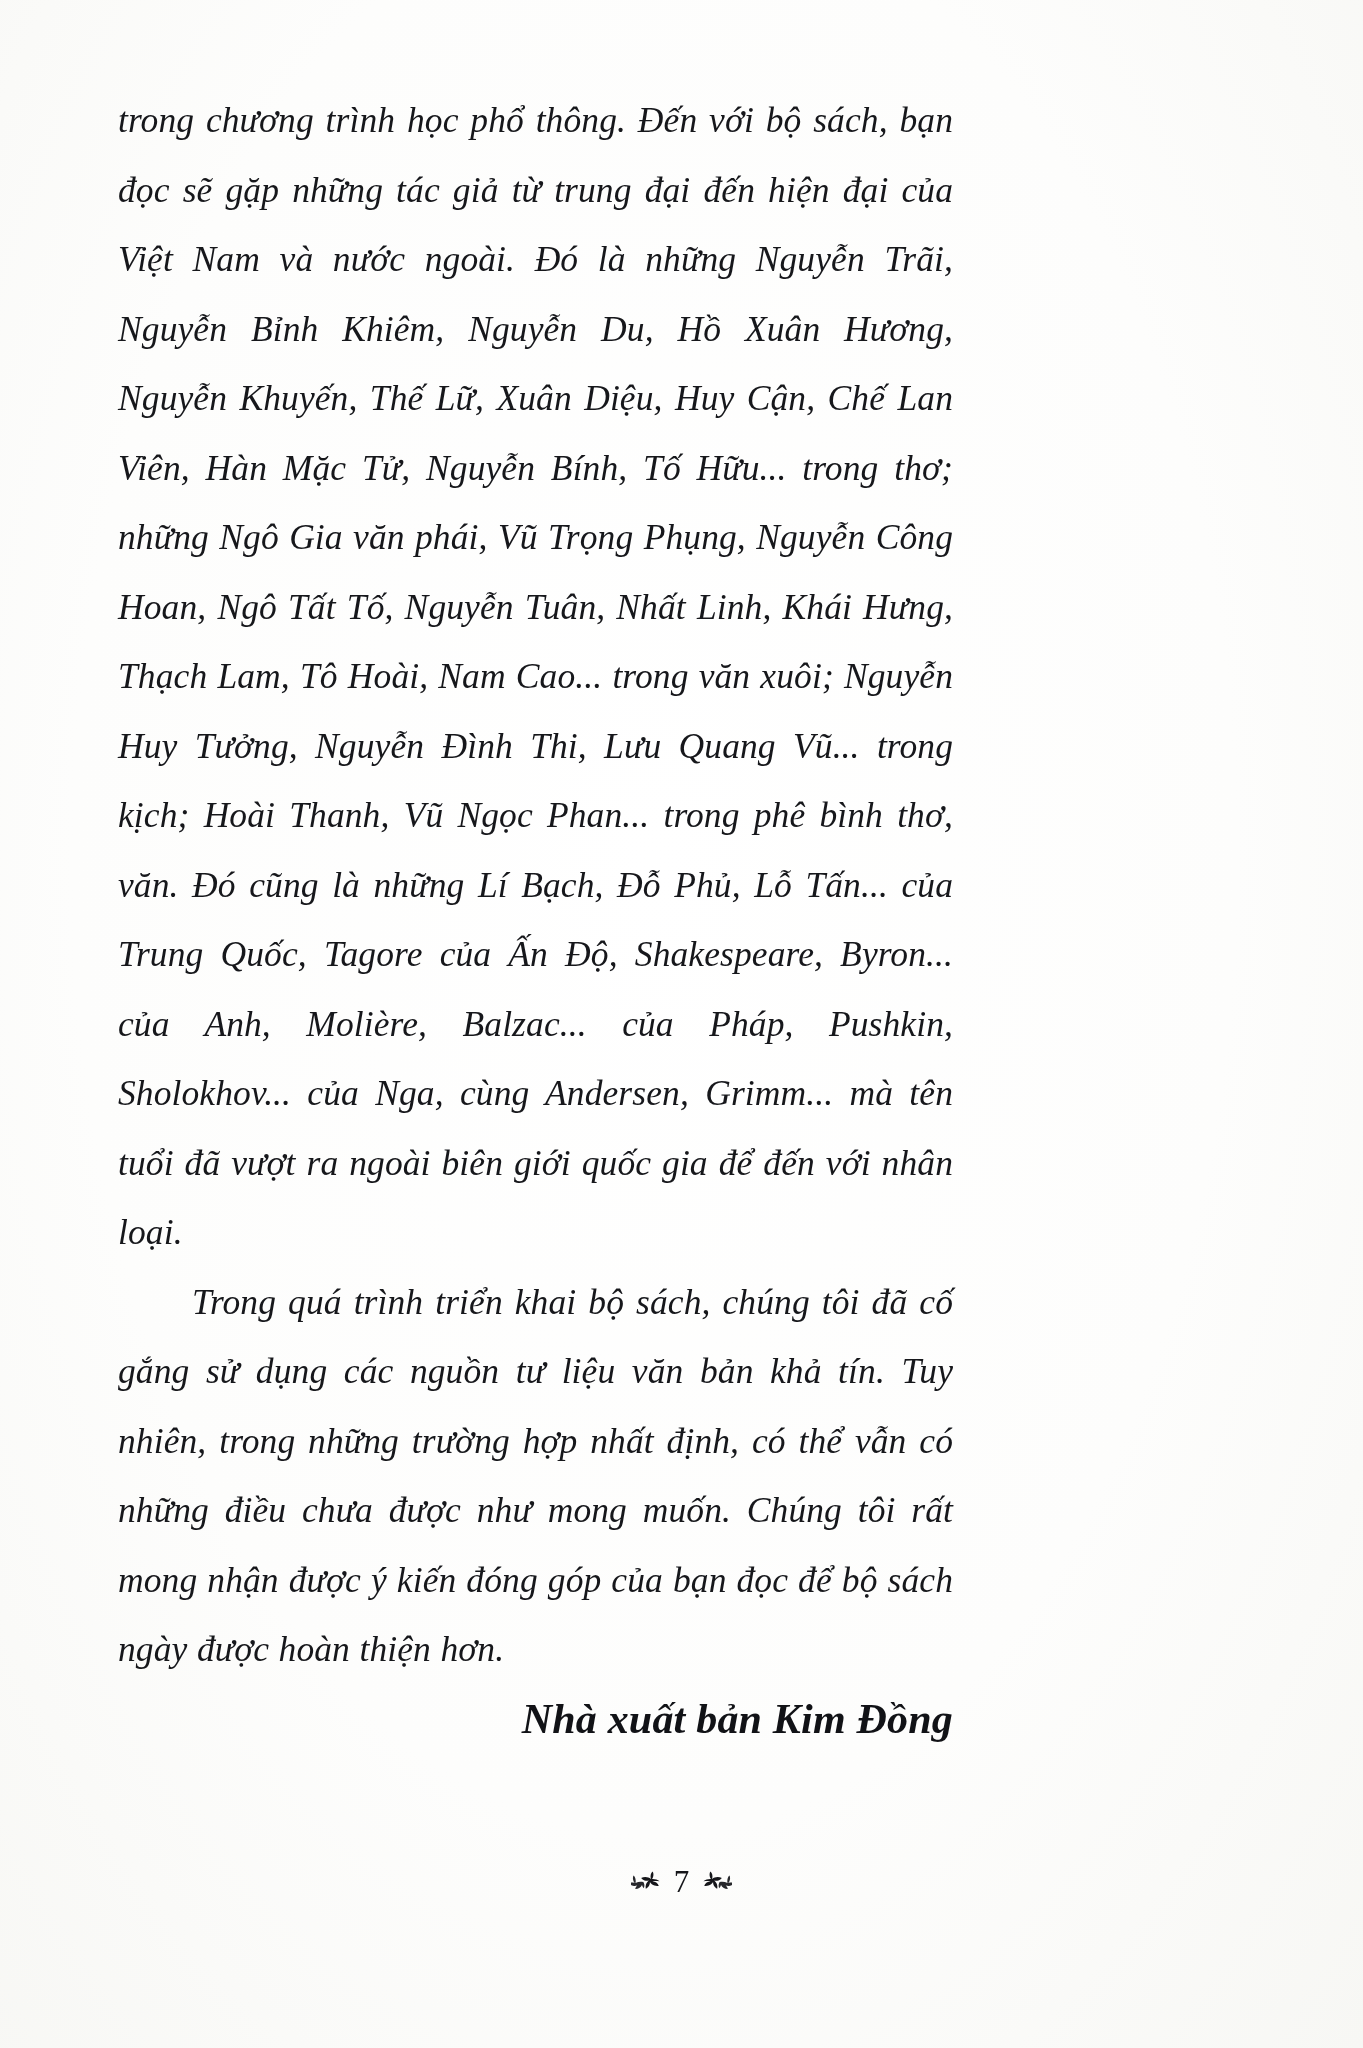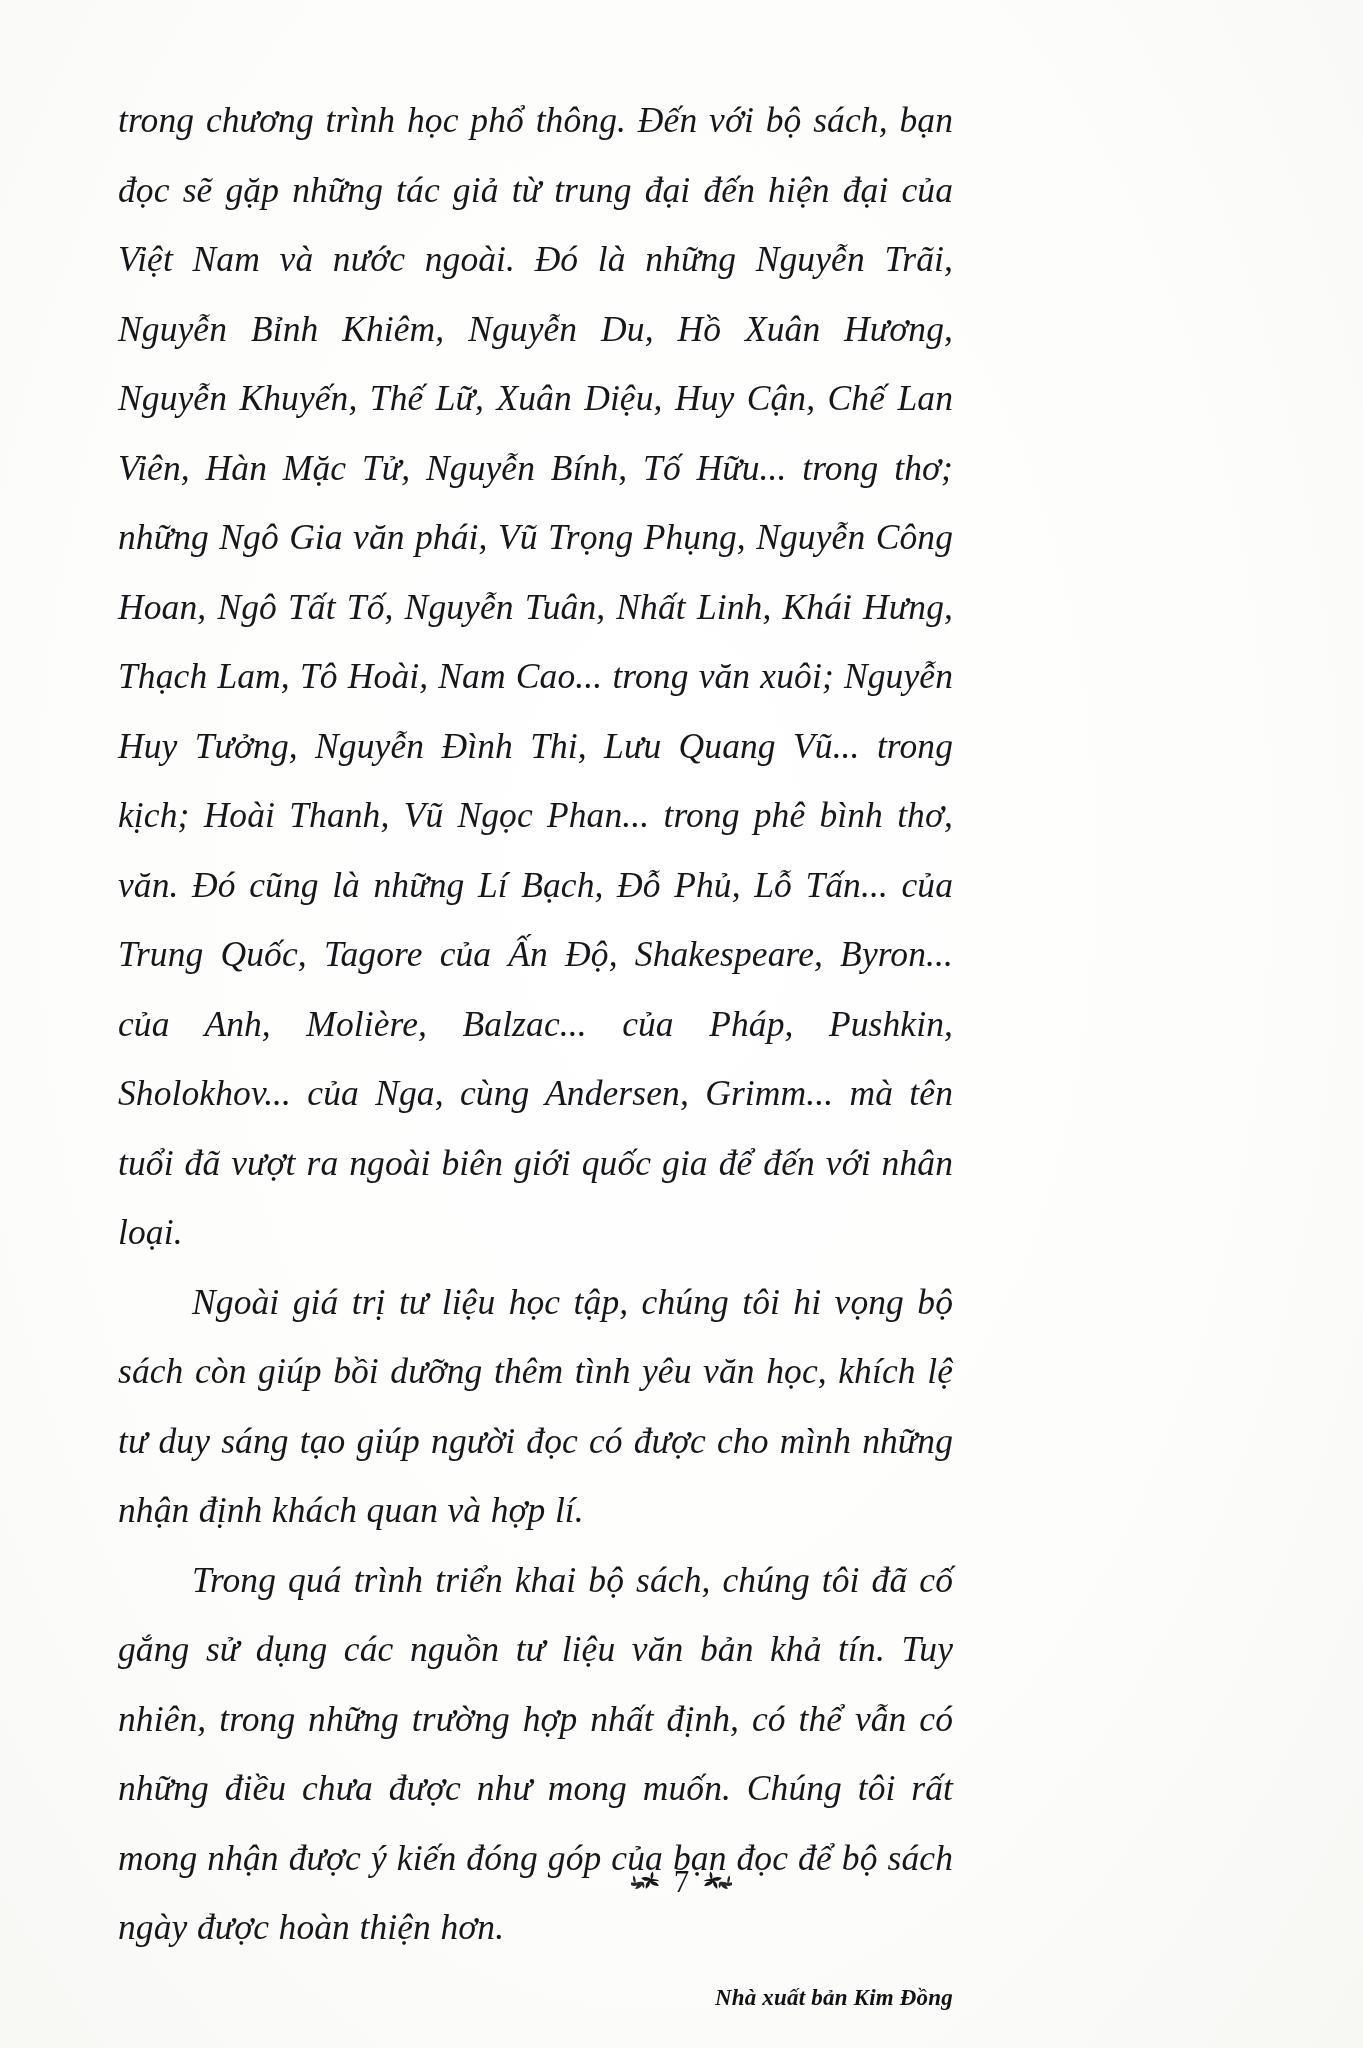--- a/index.html
+++ b/index.html
@@ -57,21 +57,21 @@
   p.para + p.para {
     margin-top: 0;
   }
 
   .signature {
     margin: 0;
     padding: 0;
     font-family: "Liberation Serif", "DejaVu Serif", serif;
     font-style: italic;
     font-weight: bold;
-    font-size: 23px;
+    font-size: 42px;
     line-height: 69.5px;
     color: #111216;
     text-align: right;
     letter-spacing: 0.2px;
   }
 
   .folio {
     position: absolute;
     left: 0;
     right: 0;
@@ -103,21 +103,20 @@
 </head>
 <body>
 
 <div class="page">
   <div class="paper-tint"></div>
 
   <div class="text-block">
 
     <p class="para">trong chương trình học phổ thông. Đến với bộ sách, bạn đọc sẽ gặp những tác giả từ trung đại đến hiện đại của Việt Nam và nước ngoài. Đó là những Nguyễn Trãi, Nguyễn Bỉnh Khiêm, Nguyễn Du, Hồ Xuân Hương, Nguyễn Khuyến, Thế Lữ, Xuân Diệu, Huy Cận, Chế Lan Viên, Hàn Mặc Tử, Nguyễn Bính, Tố Hữu... trong thơ; những Ngô Gia văn phái, Vũ Trọng Phụng, Nguyễn Công Hoan, Ngô Tất Tố, Nguyễn Tuân, Nhất Linh, Khái Hưng, Thạch Lam, Tô Hoài, Nam Cao... trong văn xuôi; Nguyễn Huy Tưởng, Nguyễn Đình Thi, Lưu Quang Vũ... trong kịch; Hoài Thanh, Vũ Ngọc Phan... trong phê bình thơ, văn. Đó cũng là những Lí Bạch, Đỗ Phủ, Lỗ Tấn... của Trung Quốc, Tagore của Ấn Độ, Shakespeare, Byron... của Anh, Molière, Balzac... của Pháp, Pushkin, Sholokhov... của Nga, cùng Andersen, Grimm... mà tên tuổi đã vượt ra ngoài biên giới quốc gia để đến với nhân loại.</p>
 
-    <p class="para indent">Ngoài giá trị tư liệu học tập, chúng tôi hi vọng bộ sách còn giúp bồi dưỡng thêm tình yêu văn học, khích lệ tư duy sáng tạo giúp người đọc có được cho mình những nhận định khách quan và hợp lí.</p>
 
     <p class="para indent">Trong quá trình triển khai bộ sách, chúng tôi đã cố gắng sử dụng các nguồn tư liệu văn bản khả tín. Tuy nhiên, trong những trường hợp nhất định, có thể vẫn có những điều chưa được như mong muốn. Chúng tôi rất mong nhận được ý kiến đóng góp của bạn đọc để bộ sách ngày được hoàn thiện hơn.</p>
 
     <p class="signature">Nhà xuất bản Kim Đồng</p>
   </div>
 
   <div class="folio">
 
     <span class="ornament left">
       <svg viewBox="0 0 30 26" xmlns="http://www.w3.org/2000/svg" aria-hidden="true">

